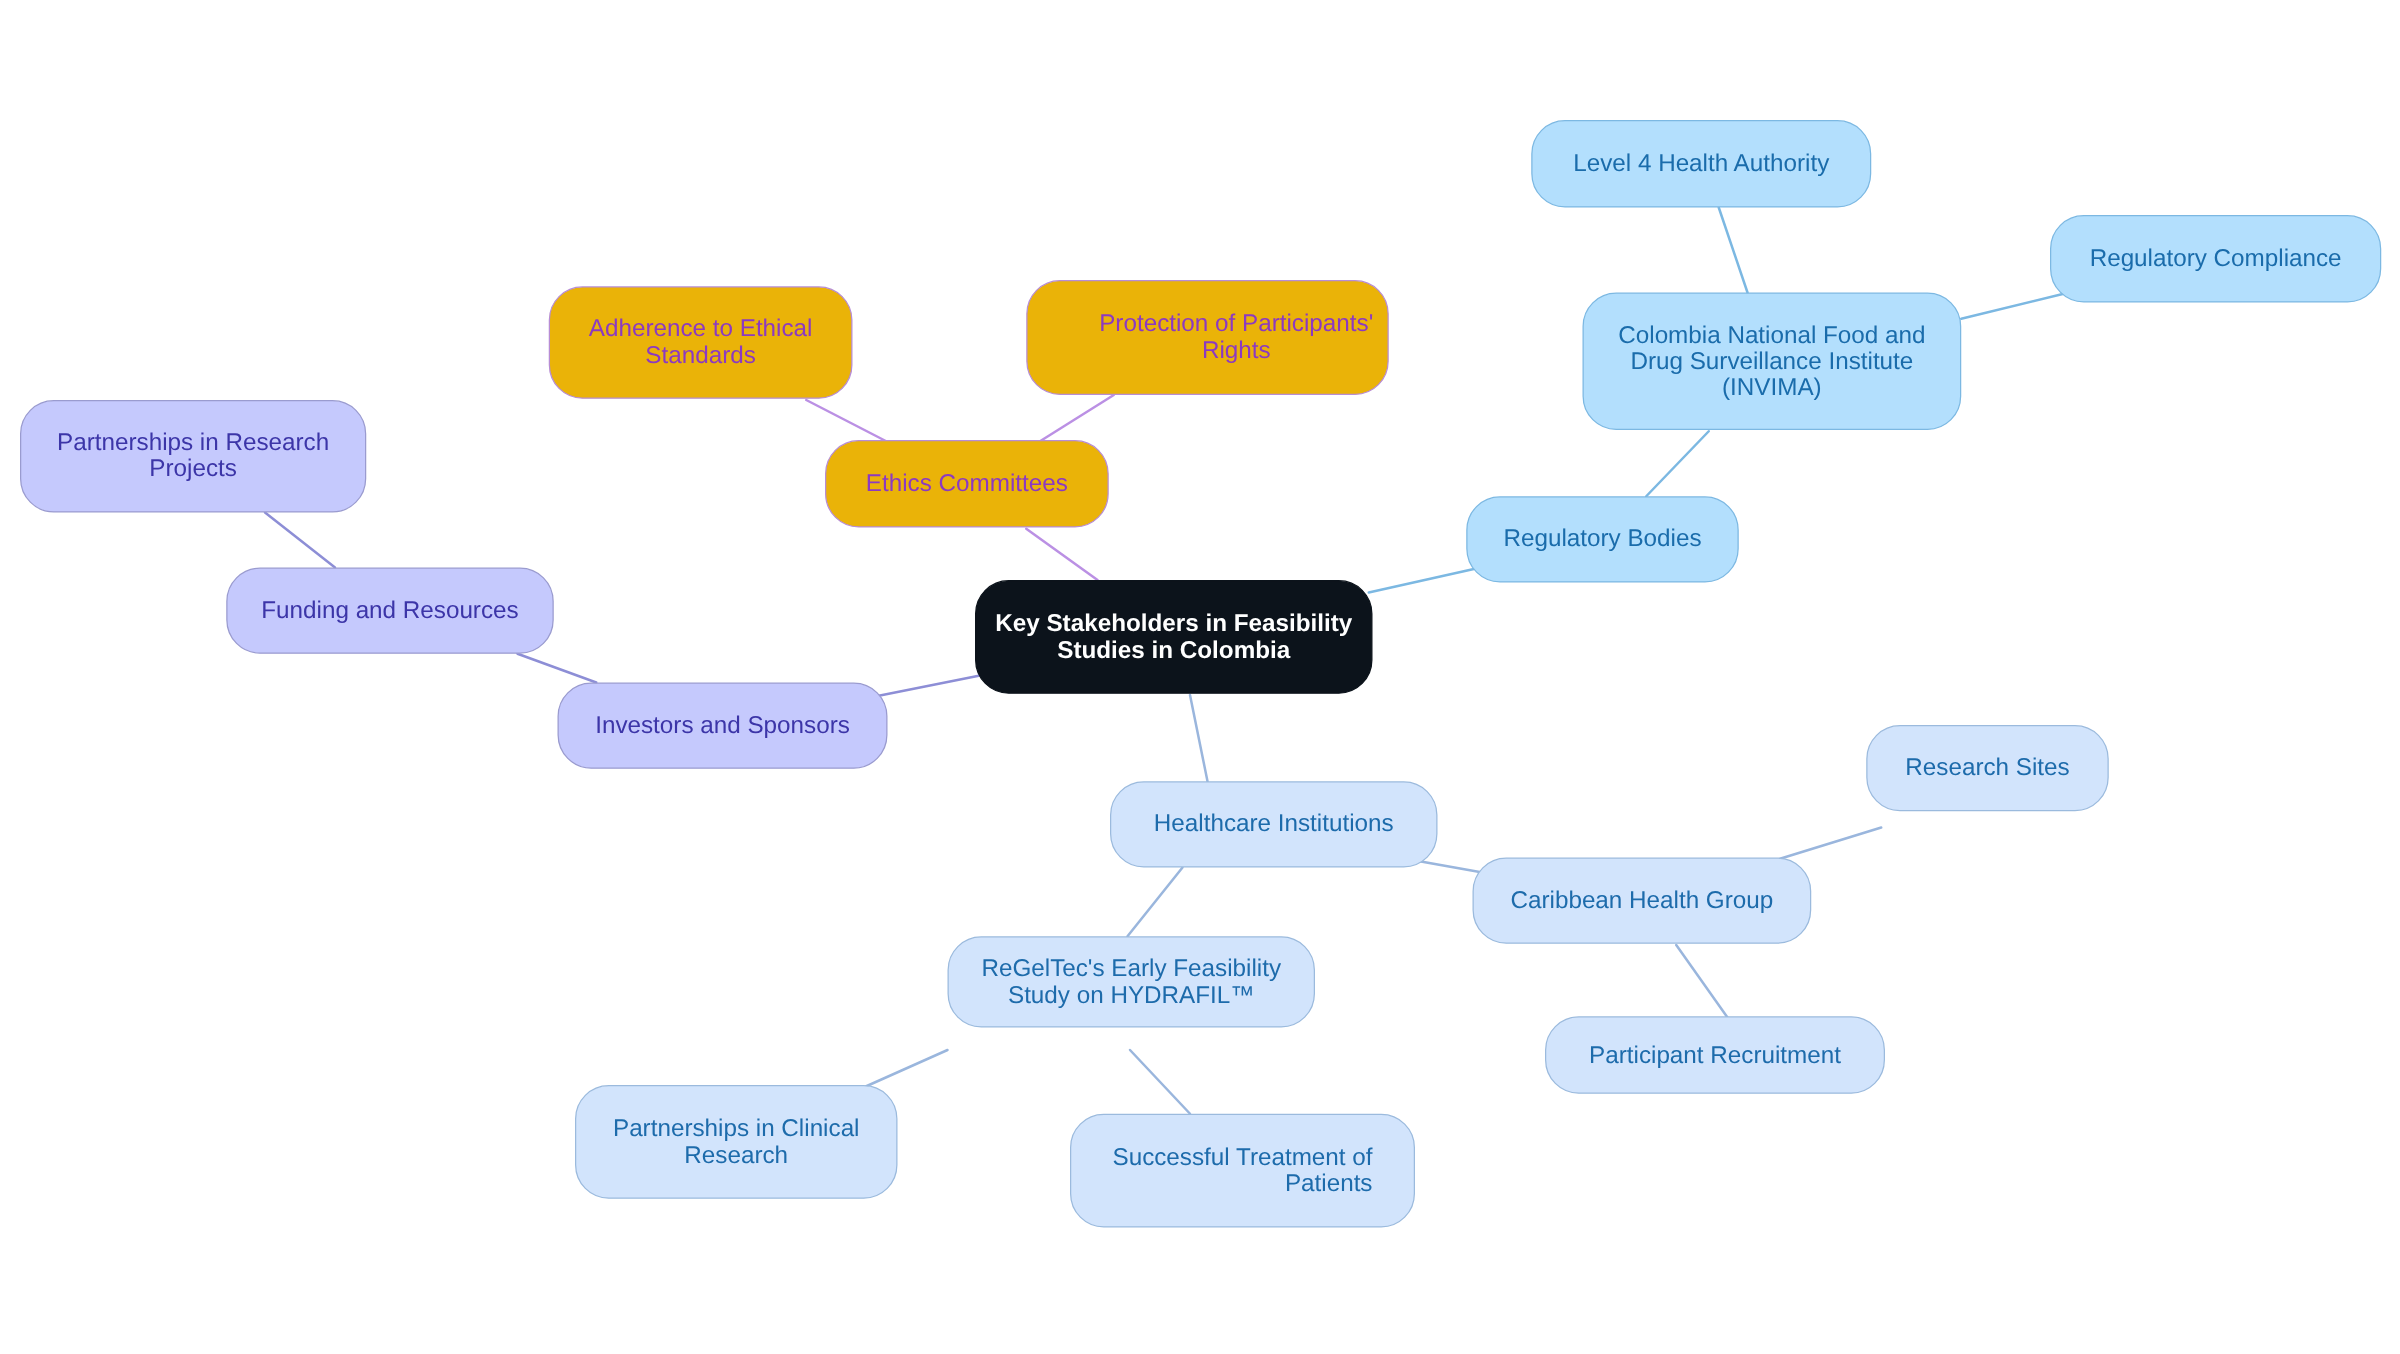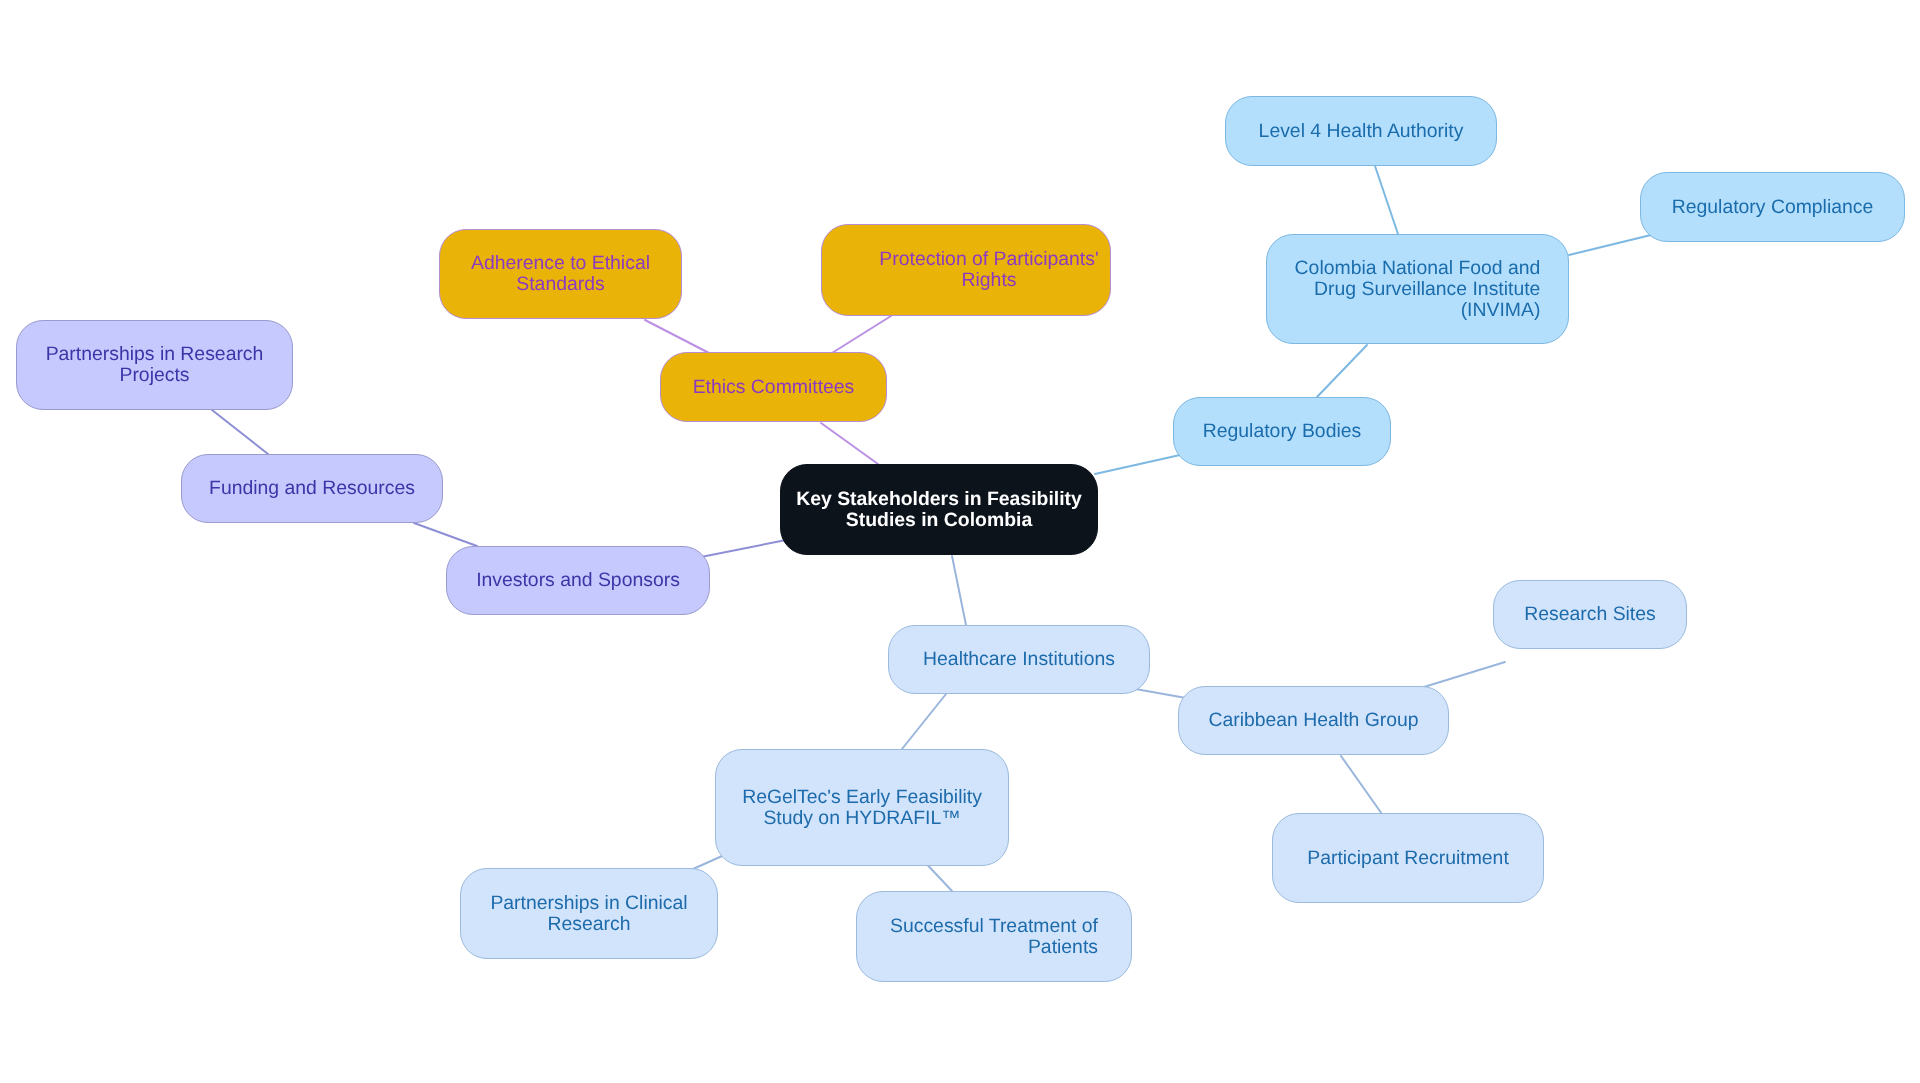--- a/index.html
+++ b/index.html
@@ -45,21 +45,21 @@
     <line class="edge" x1="904" y1="840" x2="952" y2="891" stroke="#9ab6dd" stroke-width="2" stroke-linecap="round"></line>
   </svg>
 
   <div class="node root" style="left:780px;top:464px;width:318px;height:91px;font-weight:bold;">
     <span class="node-label">Key Stakeholders in Feasibility
 Studies in Colombia</span>
   </div>
   <div class="node sky" style="left:1173px;top:397px;width:218px;height:69px;">
     <span class="node-label">Regulatory Bodies</span>
   </div>
-  <div class="node sky" style="left:1266px;top:234px;width:303px;height:110px;text-align:right;">
+  <div class="node sky" style="left:1266px;top:234px;width:303px;height:110px;">
     <span class="node-label">Colombia National Food and
 Drug Surveillance Institute
 (INVIMA)</span>
   </div>
   <div class="node sky" style="left:1225px;top:96px;width:272px;height:70px;">
     <span class="node-label">Level 4 Health Authority</span>
   </div>
   <div class="node sky" style="left:1640px;top:172px;width:265px;height:70px;">
     <span class="node-label">Regulatory Compliance</span>
   </div>
@@ -86,24 +86,24 @@
   </div>
   <div class="node light-blue" style="left:888px;top:625px;width:262px;height:69px;">
     <span class="node-label">Healthcare Institutions</span>
   </div>
   <div class="node light-blue" style="left:1178px;top:686px;width:271px;height:69px;">
     <span class="node-label">Caribbean Health Group</span>
   </div>
   <div class="node light-blue" style="left:1493px;top:580px;width:194px;height:69px;">
     <span class="node-label">Research Sites</span>
   </div>
-  <div class="node light-blue" style="left:1272px;top:813px;width:272px;height:90px;">
+  <div class="node light-blue" style="left:1236px;top:813px;width:272px;height:62px;">
     <span class="node-label">Participant Recruitment</span>
   </div>
-  <div class="node light-blue" style="left:715px;top:749px;width:294px;height:117px;text-align:center;">
+  <div class="node light-blue" style="left:758px;top:749px;width:294px;height:73px;text-align:center;">
     <span class="node-label">ReGelTec's Early Feasibility
 Study on HYDRAFIL™</span>
   </div>
   <div class="node light-blue" style="left:460px;top:868px;width:258px;height:91px;">
     <span class="node-label">Partnerships in Clinical
 Research</span>
   </div>
   <div class="node light-blue" style="left:856px;top:891px;width:276px;height:91px;text-align:right;">
     <span class="node-label">Successful Treatment of
 Patients</span>

